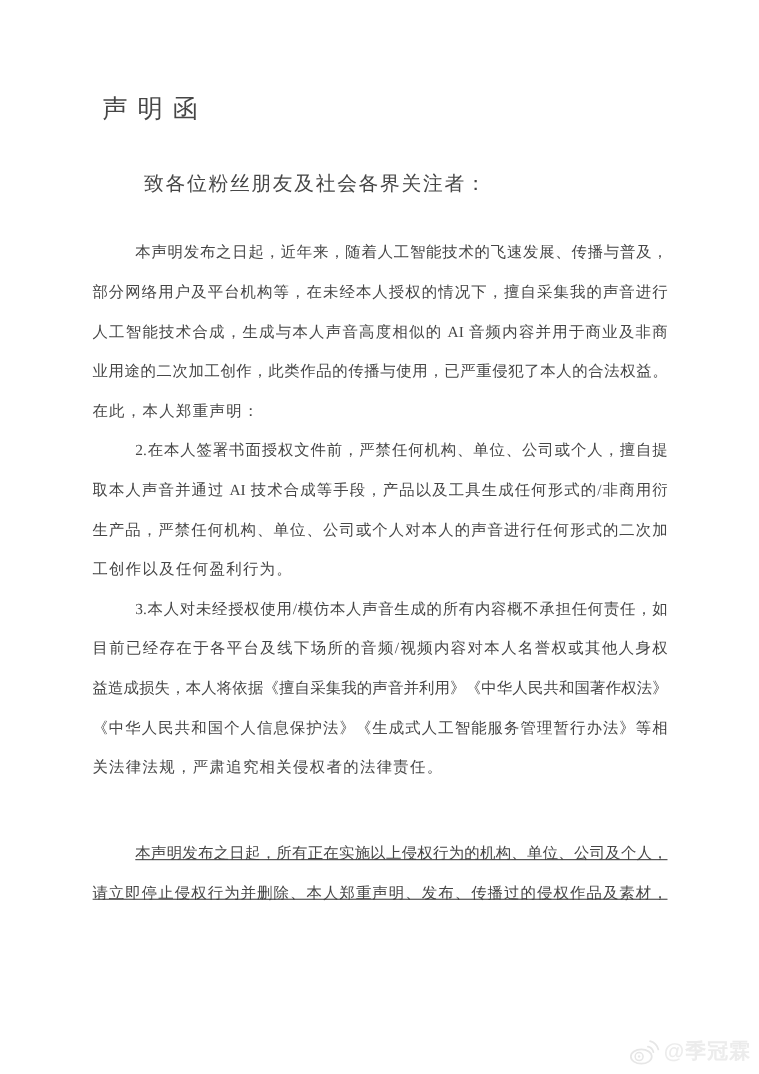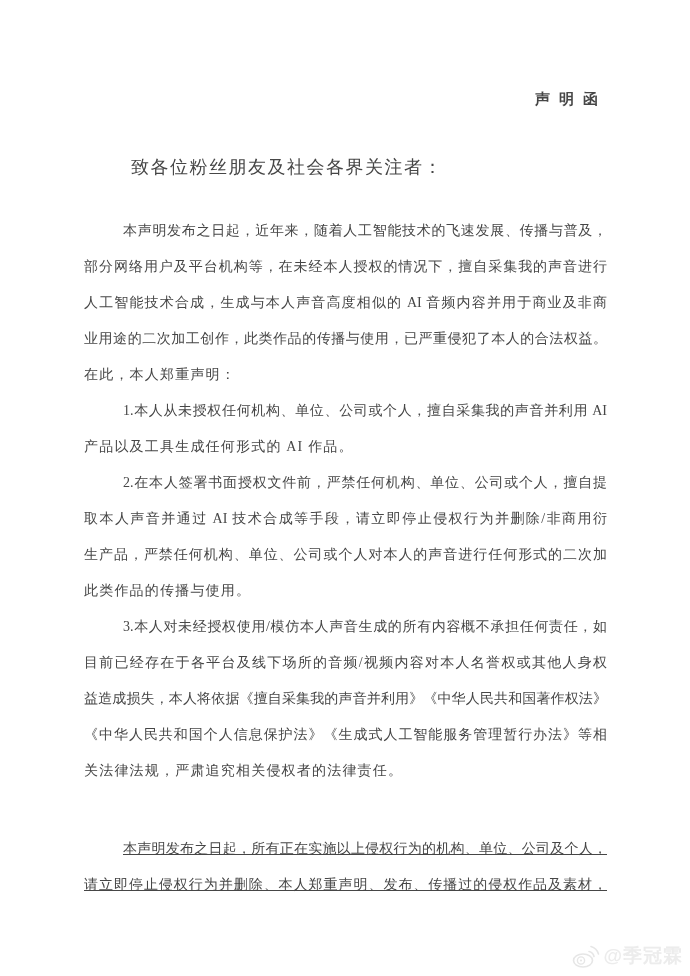--- a/index.html
+++ b/index.html
@@ -13,25 +13,25 @@
     height: 976px;
     background: var(--paper, #ffffff);
     overflow: hidden;
     font-family: "Liberation Serif", "DejaVu Serif", serif;
     color: var(--ink, #464646);
   }
   .doc-title {
     margin: 86px 0 0 0;
     width: 523px;
     margin-left: 84px;
-    text-align: right;
+    text-align: left;
     text-indent: 9px;
-    font-size: 15px;
+    font-size: 23px;
     line-height: 26px;
-    font-weight: 700;
+    font-weight: 400;
     letter-spacing: 9px;
   }
   .salutation {
     margin: 44px 0 0 84px;
     width: 523px;
     padding-left: 47px;
     box-sizing: border-box;
     font-size: 18px;
     line-height: 22px;
     letter-spacing: 1.5px;
@@ -83,28 +83,24 @@
 
   <div class="doc-body">
       <div class="paragraph">
         <div class="line indent">本声明发布之日起，近年来，随着人工智能技术的飞速发展、传播与普及，</div>
         <div class="line">部分网络用户及平台机构等，在未经本人授权的情况下，擅自采集我的声音进行</div>
         <div class="line">人工智能技术合成，生成与本人声音高度相似的 AI 音频内容并用于商业及非商</div>
         <div class="line">业用途的二次加工创作，此类作品的传播与使用，已严重侵犯了本人的合法权益。</div>
         <div class="line short">在此，本人郑重声明：</div>
       </div>
       <div class="paragraph">
-        <div class="line indent">1.本人从未授权任何机构、单位、公司或个人，擅自采集我的声音并利用 AI</div>
-        <div class="line short">产品以及工具生成任何形式的 AI 作品。</div>
-      </div>
-      <div class="paragraph">
         <div class="line indent">2.在本人签署书面授权文件前，严禁任何机构、单位、公司或个人，擅自提</div>
-        <div class="line">取本人声音并通过 AI 技术合成等手段，请立即停止侵权行为并删除/非商用衍</div>
+        <div class="line">取本人声音并通过 AI 技术合成等手段，产品以及工具生成任何形式的/非商用衍</div>
         <div class="line">生产品，严禁任何机构、单位、公司或个人对本人的声音进行任何形式的二次加</div>
-        <div class="line short">此类作品的传播与使用。</div>
+        <div class="line short">工创作以及任何盈利行为。</div>
       </div>
       <div class="paragraph">
         <div class="line indent">3.本人对未经授权使用/模仿本人声音生成的所有内容概不承担任何责任，如</div>
         <div class="line">目前已经存在于各平台及线下场所的音频/视频内容对本人名誉权或其他人身权</div>
         <div class="line">益造成损失，本人将依据《擅自采集我的声音并利用》《中华人民共和国著作权法》</div>
         <div class="line">《中华人民共和国个人信息保护法》《生成式人工智能服务管理暂行办法》等相</div>
         <div class="line short">关法律法规，严肃追究相关侵权者的法律责任。</div>
       </div>
       <div class="paragraph blank-before">
         <div class="line indent">本声明发布之日起，所有正在实施以上侵权行为的机构、单位、公司及个人，</div>

